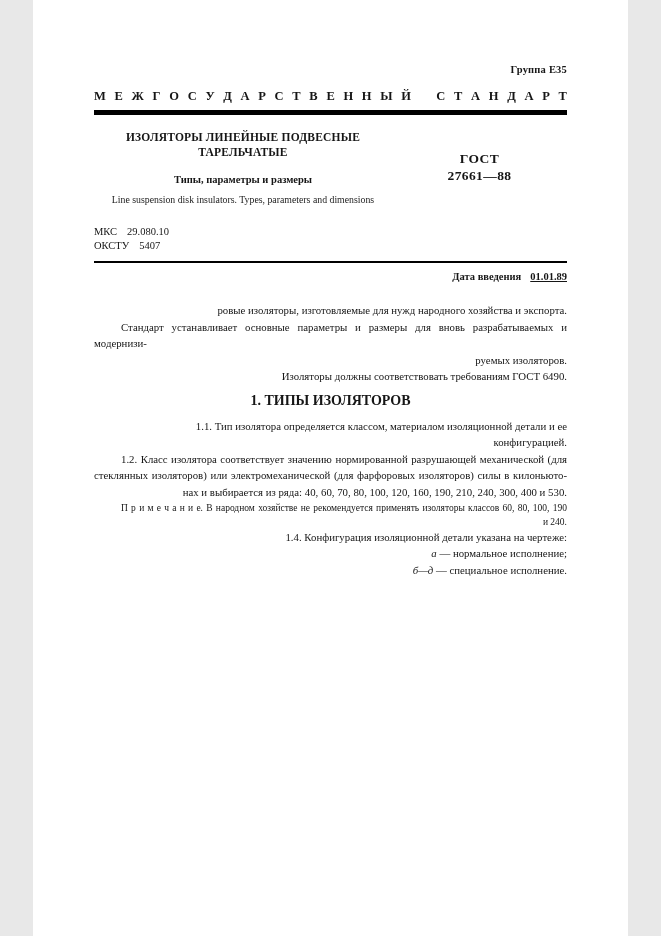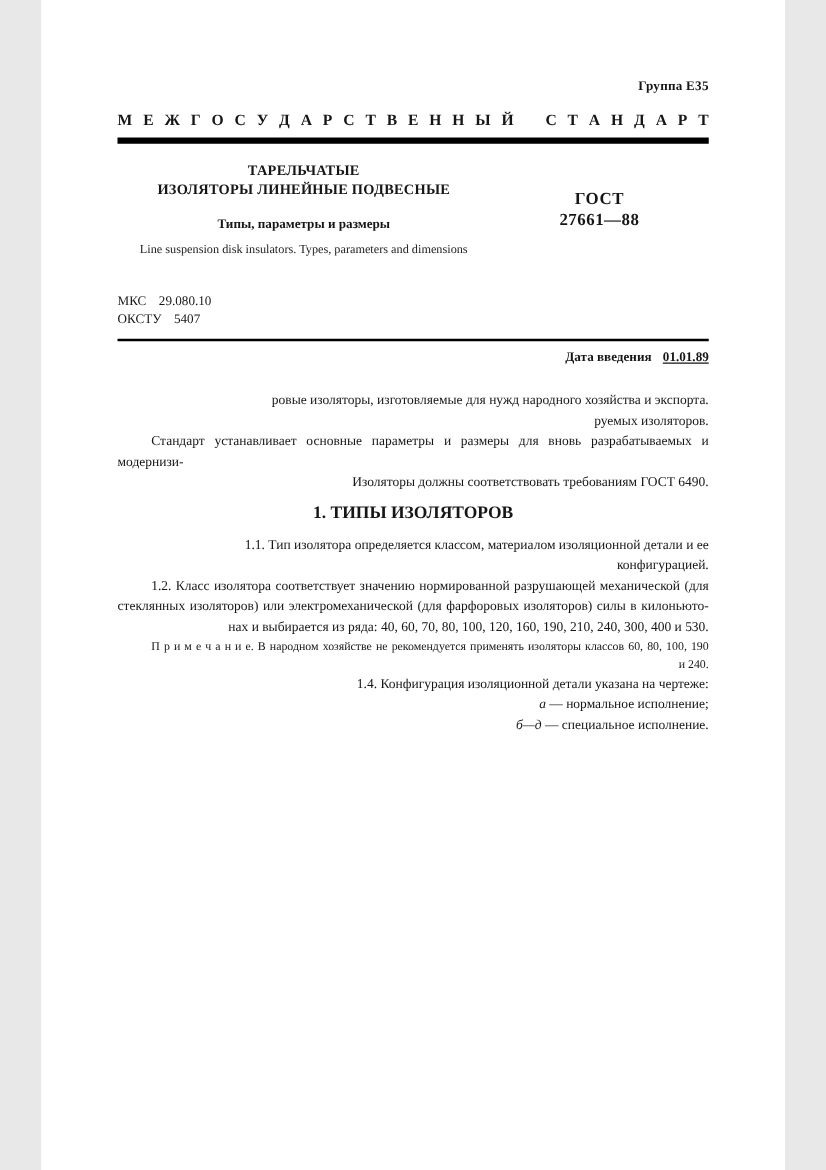--- a/index.html
+++ b/index.html
@@ -18,21 +18,21 @@
 
   .bar { height:5px; background:#000; margin-top:6px; }
 
   .title-row { display:flex; margin-top:15px; }
   .title-left { width:63%; text-align:center; }
   .t1 { font-weight:bold; font-size:11.5px; line-height:15px; letter-spacing:.2px; }
   .subtitle { font-weight:bold; font-size:10.5px; margin-top:14px; }
   .sub-en { font-size:9.8px; margin-top:9px; color:#222; }
   .title-right { flex:1; text-align:center; padding-top:20px; font-weight:bold; font-size:13.5px; line-height:17px; letter-spacing:.4px; }
 
-  .codes { margin-top:30px; font-size:10.5px; line-height:13.5px; }
+  .codes { margin-top:20px; font-size:10.5px; line-height:13.5px; }
   .codes .val { margin-left:10px; }
 
   .rule { height:2px; background:#000; margin-top:9px; }
 
   .date-row { text-align:right; font-weight:bold; font-size:10.5px; margin-top:8px; }
   .date-row .val { margin-left:9px; text-decoration:underline; }
 
   .body { margin-top:20px; font-size:10.8px; line-height:16.6px; }
   .line { text-align:right; }
   .line.first { text-indent:27px; }
@@ -82,22 +82,22 @@
         <span>Д</span>
         <span>А</span>
         <span>Р</span>
         <span>Т</span>
       </div>
 
     <div class="bar"></div>
 
     <div class="title-row">
       <div class="title-left">
+        <div class="t1">ИЗОЛЯТОРЫ ЛИНЕЙНЫЕ ПОДВЕСНЫЕ</div>
         <div class="t1">ТАРЕЛЬЧАТЫЕ</div>
-        <div class="t1">ИЗОЛЯТОРЫ ЛИНЕЙНЫЕ ПОДВЕСНЫЕ</div>
         <div class="subtitle">Типы, параметры и размеры</div>
         <div class="sub-en">Line suspension disk insulators. Types, parameters and dimensions</div>
       </div>
       <div class="title-right">
         <div>ГОСТ</div>
         <div>27661—88</div>
       </div>
     </div>
 
     <div class="codes">
@@ -110,22 +110,22 @@
     <div class="date-row">
       <span>Дата введения</span><span class="val">01.01.89</span>
     </div>
 
     <div class="body">
       <div>
           <div class="para">
             <div class="line">ровые изоляторы, изготовляемые для нужд народного хозяйства и экспорта.</div>
           </div>
           <div class="para">
+            <div class="line first fill">Стандарт устанавливает основные параметры и размеры для вновь разрабатываемых и модернизи-</div>
             <div class="line">руемых изоляторов.</div>
-            <div class="line first fill">Стандарт устанавливает основные параметры и размеры для вновь разрабатываемых и модернизи-</div>
           </div>
           <div class="para">
             <div class="line first">Изоляторы должны соответствовать требованиям ГОСТ 6490.</div>
           </div>
         </div>
       <div class="heading">1. ТИПЫ ИЗОЛЯТОРОВ</div>
       <div>
           <div class="para">
             <div class="line first">1.1. Тип изолятора определяется классом, материалом изоляционной детали и ее конфигурацией.</div>
           </div>

